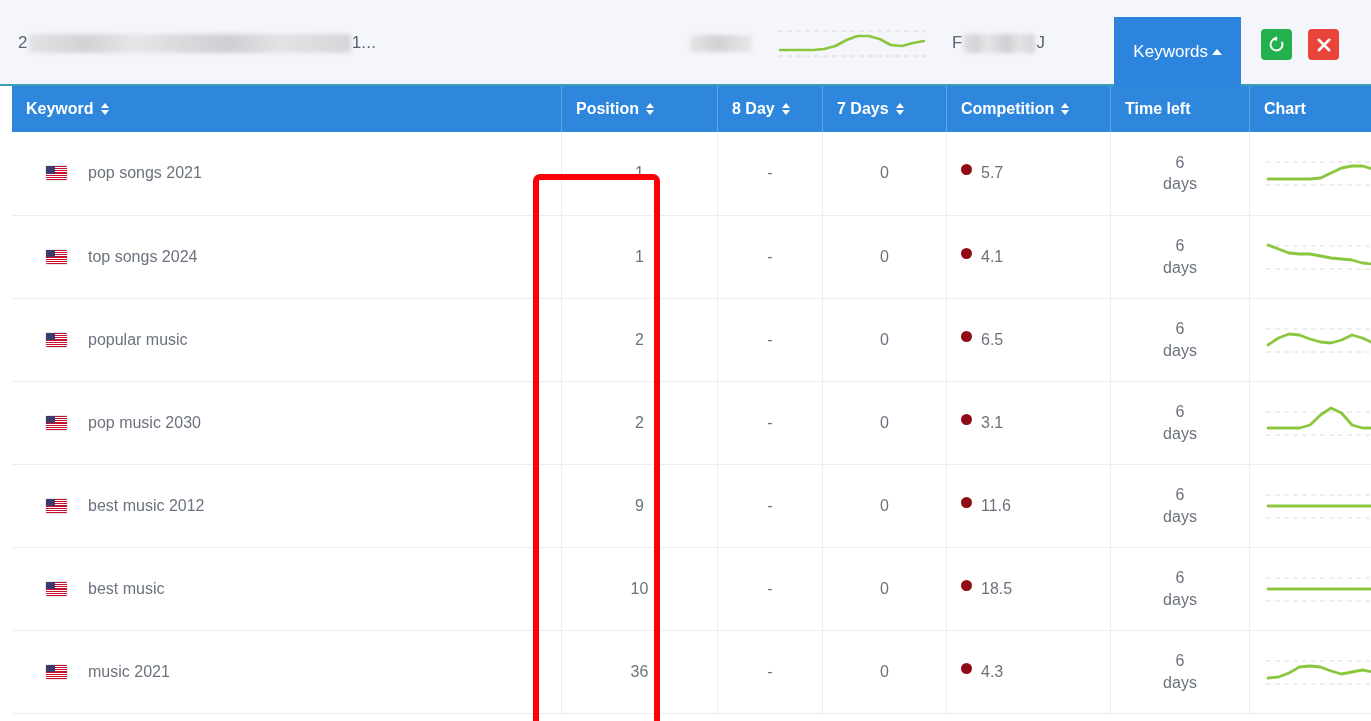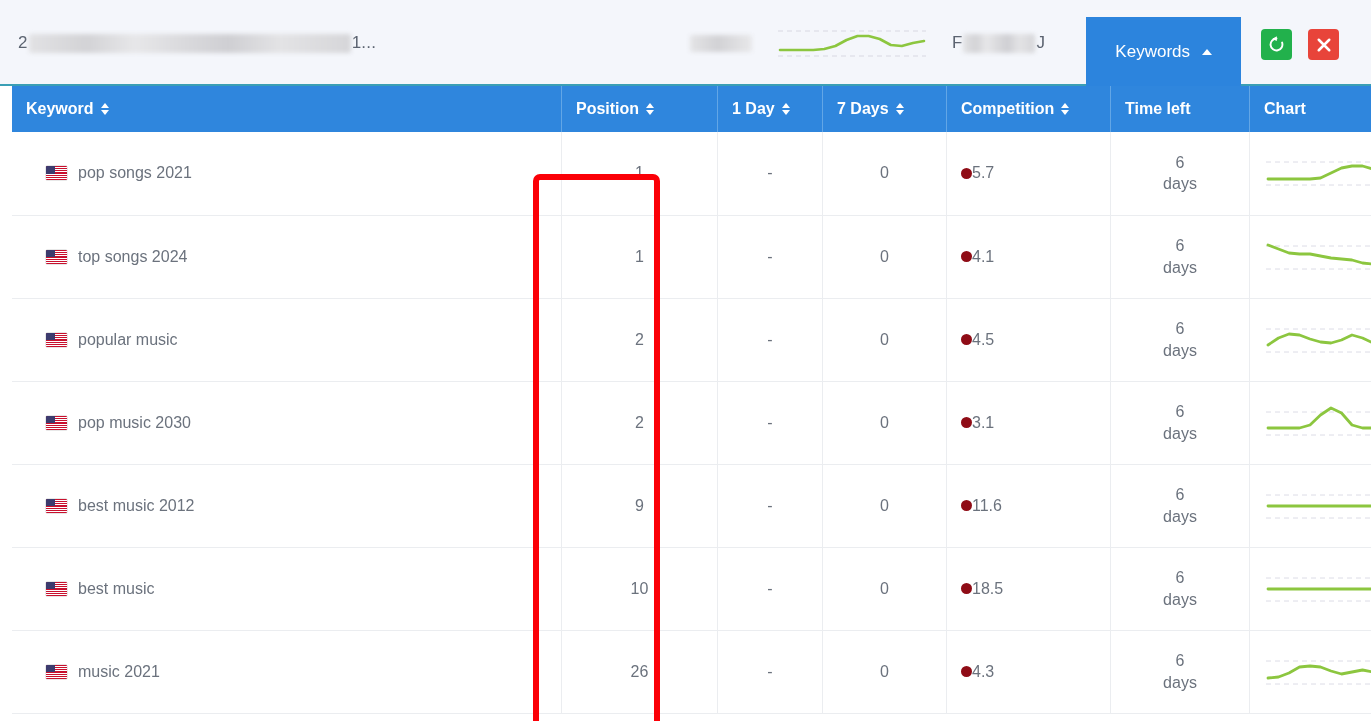--- a/index.html
+++ b/index.html
@@ -75,22 +75,22 @@
   .keywords-tab {
     position: absolute;
     right: 130px;
     top: 17px;
     height: 69px;
     box-sizing: border-box;
     background: #2c84dd;
     color: #ffffff;
     display: flex;
     align-items: center;
-    gap: 12px;
-    padding: 0 29px;
+    gap: 4px;
+    padding: 0 19px;
     font-size: 17px;
     cursor: pointer;
     user-select: none;
   }
   .caret-up {
     width: 0; height: 0;
     border-left: 5px solid transparent;
     border-right: 5px solid transparent;
     border-bottom: 6px solid #ffffff;
   }
@@ -171,21 +171,21 @@
     color: #6b727d;
     padding: 0 14px;
     box-sizing: border-box;
     vertical-align: middle;
   }
   td.t-keyword { border-right: none; padding-left: 22px; }
   td.t-position, td.t-1day, td.t-7days { text-align: center; }
   td.t-time { text-align: center; line-height: 1.35; }
   td.t-chart { padding: 0 12px; }
 
-  .kw-cell { display: flex; align-items: center; gap: 11px; padding-left: 20px; }
+  .kw-cell { display: flex; align-items: center; gap: 21px; padding-left: 20px; }
   .flag {
     width: 21px; height: 14px;
     border-radius: 1px;
     position: relative;
     overflow: hidden;
     flex: none;
     background: #ffffff;
     box-shadow: 0 0 0 .5px rgba(0,0,0,.18);
   }
   .flag .stripes {
@@ -194,21 +194,21 @@
       to bottom,
       #c8102e 0px, #c8102e 1.08px,
       #ffffff 1.08px, #ffffff 2.16px);
   }
   .flag .canton {
     position: absolute; left: 0; top: 0;
     width: 9px; height: 7.6px;
     background: #3c3b6e;
   }
 
-  .comp-cell { display: flex; align-items: center; }
+  .comp-cell { display: flex; gap: 9px; }
   .comp-dot {
     width: 11px; height: 11px;
     border-radius: 50%;
     background: #8f0c16;
     flex: none;
   }
 
   .spark { display: block; width: 155px; height: 48px; }
 
   
@@ -289,21 +289,21 @@
           <span class="th-in">
             <span>Position</span>
             <span class="sort-ic">
                 <i class="up"></i>
                 <i class="down"></i>
               </span>
           </span>
         </th>
         <th class="c-1day">
           <span class="th-in">
-            <span>1 Day</span>
+            <span>8 Day</span>
             <span class="sort-ic">
                 <i class="up"></i>
                 <i class="down"></i>
               </span>
           </span>
         </th>
         <th class="c-7days">
           <span class="th-in">
             <span>7 Days</span>
             <span class="sort-ic">
@@ -400,21 +400,21 @@
               </span>
               <span>popular music</span>
             </span>
           </td>
           <td class="t-position">2</td>
           <td class="t-1day">-</td>
           <td class="t-7days">0</td>
           <td class="t-comp">
             <span class="comp-cell">
               <span class="comp-dot"></span>
-              <span>4.5</span>
+              <span>6.5</span>
             </span>
           </td>
           <td class="t-time"><span>6</span><br><span>days</span></td>
           <td class="t-chart">
             <svg class="spark" viewBox="0 0 155 48" preserveAspectRatio="none">
               <line x1="2" y1="13" x2="153" y2="13" stroke="#dcdce6" stroke-width="1" stroke-dasharray="5 4"></line>
               <line x1="2" y1="36" x2="153" y2="36" stroke="#dcdce6" stroke-width="1" stroke-dasharray="5 4"></line>
               <polyline class="spark-line" fill="none" stroke="#8cc63f" stroke-width="2.8" stroke-linecap="round" stroke-linejoin="round" points="4.0,29.0 14.5,22.0 25.0,18.0 35.5,19.0 46.0,23.0 56.5,26.0 67.0,27.0 77.5,24.0 88.0,19.0 98.5,22.0 109.0,27.0 119.5,28.0 130.0,28.0 140.5,28.0 151.0,28.0"></polyline>
             </svg>
           </td>
@@ -506,21 +506,21 @@
         <tr>
           <td class="t-keyword">
             <span class="kw-cell">
               <span class="flag">
                 <span class="stripes"></span>
                 <span class="canton"></span>
               </span>
               <span>music 2021</span>
             </span>
           </td>
-          <td class="t-position">26</td>
+          <td class="t-position">36</td>
           <td class="t-1day">-</td>
           <td class="t-7days">0</td>
           <td class="t-comp">
             <span class="comp-cell">
               <span class="comp-dot"></span>
               <span>4.3</span>
             </span>
           </td>
           <td class="t-time"><span>6</span><br><span>days</span></td>
           <td class="t-chart">

